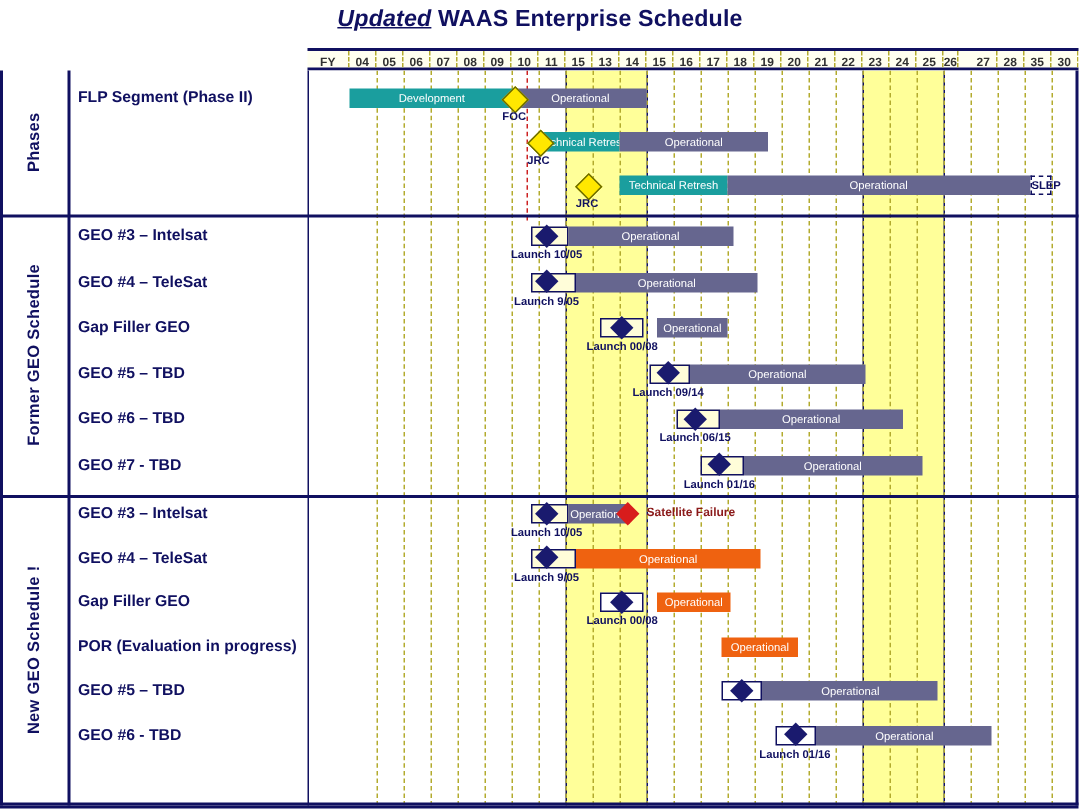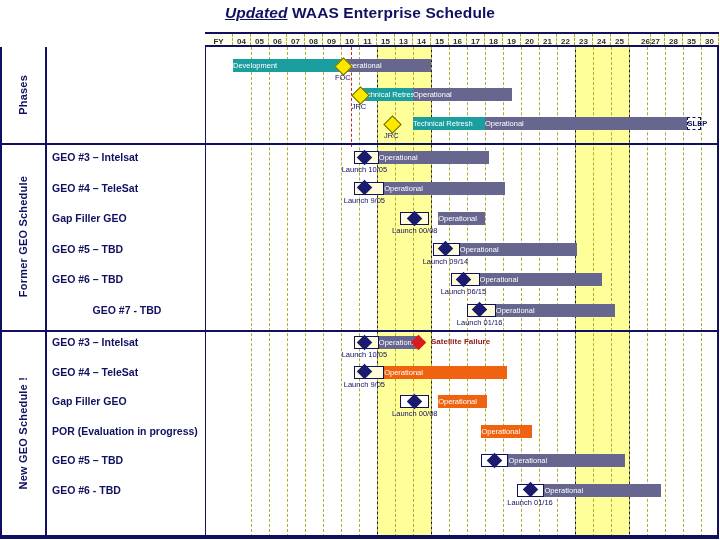--- a/index.html
+++ b/index.html
@@ -86,38 +86,38 @@
 
   
   .bar{position:absolute;height:13px;box-sizing:border-box;}
   .bar-dev{background:#1a9e9e;}
   .bar-ops{background:#66668f;}
   .bar-ops-orange{background:#ef6210;}
   .bar-launchbox{background:#fffdd9;border:1px solid #101060;}
   .bar-launchbox-w{background:#ffffff;border:1px solid #101060;}
   .barlabel{
     position:absolute;left:0;right:0;top:0;height:13px;line-height:13px;
-    font-size:7.5px;color:#ffffff;font-weight:normal;
+    text-align:center;font-size:7.5px;color:#ffffff;font-weight:normal;
     white-space:nowrap;overflow:hidden;
   }
   .slep{
     position:absolute;height:13px;line-height:13px;box-sizing:border-box;
     border:1px dashed #101060;background:#ffffff;
     font-size:7.5px;text-align:center;color:#101060;font-weight:bold;
   }
 
   
   .diamond{position:absolute;width:11px;height:11px;transform:rotate(45deg);}
   .dia-yellow{background:#ffe800;border:1px solid #6b6b00;}
   .dia-navy{background:#1a1a6e;}
   .dia-red{background:#d81c1c;}
 
   .milelabel{
     position:absolute;font-size:7.5px;color:#101060;white-space:nowrap;
-    font-weight:normal;
+    font-weight:bold;
   }
   .annot{
     position:absolute;font-size:8px;color:#8b1a1a;white-space:nowrap;
     font-weight:bold;
   }
 </style>
 </head>
 <body>
 
 <div id="page">
@@ -143,21 +143,21 @@
       <div class="fycell" style="left: 244px; width: 18px;">16</div>
       <div class="fycell" style="left: 262px; width: 18px;">17</div>
       <div class="fycell" style="left: 280px; width: 18px;">18</div>
       <div class="fycell" style="left: 298px; width: 18px;">19</div>
       <div class="fycell" style="left: 316px; width: 18px;">20</div>
       <div class="fycell" style="left: 334px; width: 18px;">21</div>
       <div class="fycell" style="left: 352px; width: 18px;">22</div>
       <div class="fycell" style="left: 370px; width: 18px;">23</div>
       <div class="fycell" style="left: 388px; width: 18px;">24</div>
       <div class="fycell" style="left: 406px; width: 18px;">25</div>
-      <div class="fycell" style="left: 428px; width: 18px; text-align: right;">26</div>
+      <div class="fycell" style="left: 416px; width: 18px; text-align: right;">26</div>
       <div class="fycell" style="left: 442px; width: 18px;">27</div>
       <div class="fycell" style="left: 460px; width: 18px;">28</div>
       <div class="fycell" style="left: 478px; width: 18px;">35</div>
       <div class="fycell" style="left: 496px; width: 18px;">30</div>
     </div>
 
   <div class="plot" id="plot">
       <div class="band" style="left: 172px; width: 54px;"></div>
       <div class="bandedge" style="left: 172px;"></div>
       <div class="bandedge" style="left: 226px;"></div>
@@ -291,30 +291,31 @@
   <div class="leftcol" id="leftcol"></div>
 
   <div class="outerborder"></div>
   <div class="vsep"></div>
   <div class="vsep2"></div>
 
 <div class="sectionlabel" style="top: 47px; height: 96px;">
       <span>Phases</span>
     </div>
     <div class="hsep" style="top: 143px;"></div>
+    <div class="rowlabel" style="top: 57px;">FLP Segment (Phase II)</div>
     <div class="sectionlabel" style="top: 143px; height: 187px;">
       <span>Former GEO Schedule</span>
     </div>
     <div class="hsep" style="top: 330px;"></div>
     <div class="rowlabel" style="top: 149px;">GEO #3 – Intelsat</div>
     <div class="rowlabel" style="top: 179.5px;">GEO #4 – TeleSat</div>
     <div class="rowlabel" style="top: 210px;">Gap Filler GEO</div>
     <div class="rowlabel" style="top: 240.5px;">GEO #5 – TBD</div>
     <div class="rowlabel" style="top: 271px;">GEO #6 – TBD</div>
-    <div class="rowlabel" style="top: 301.5px; text-align: center;">GEO #7 - TBD</div>
+    <div class="rowlabel" style="top: 301.5px;">GEO #7 - TBD</div>
     <div class="sectionlabel" style="top: 330px; height: 207px;">
       <span>New GEO Schedule !</span>
     </div>
     <div class="hsep" style="top: 537px;"></div>
     <div class="rowlabel" style="top: 334px;">GEO #3 – Intelsat</div>
     <div class="rowlabel" style="top: 363.5px;">GEO #4 – TeleSat</div>
     <div class="rowlabel" style="top: 393px;">Gap Filler GEO</div>
     <div class="rowlabel" style="top: 422.5px;">POR (Evaluation in progress)</div>
     <div class="rowlabel" style="top: 452px;">GEO #5 – TBD</div>
     <div class="rowlabel" style="top: 481.5px;">GEO #6 - TBD</div>

